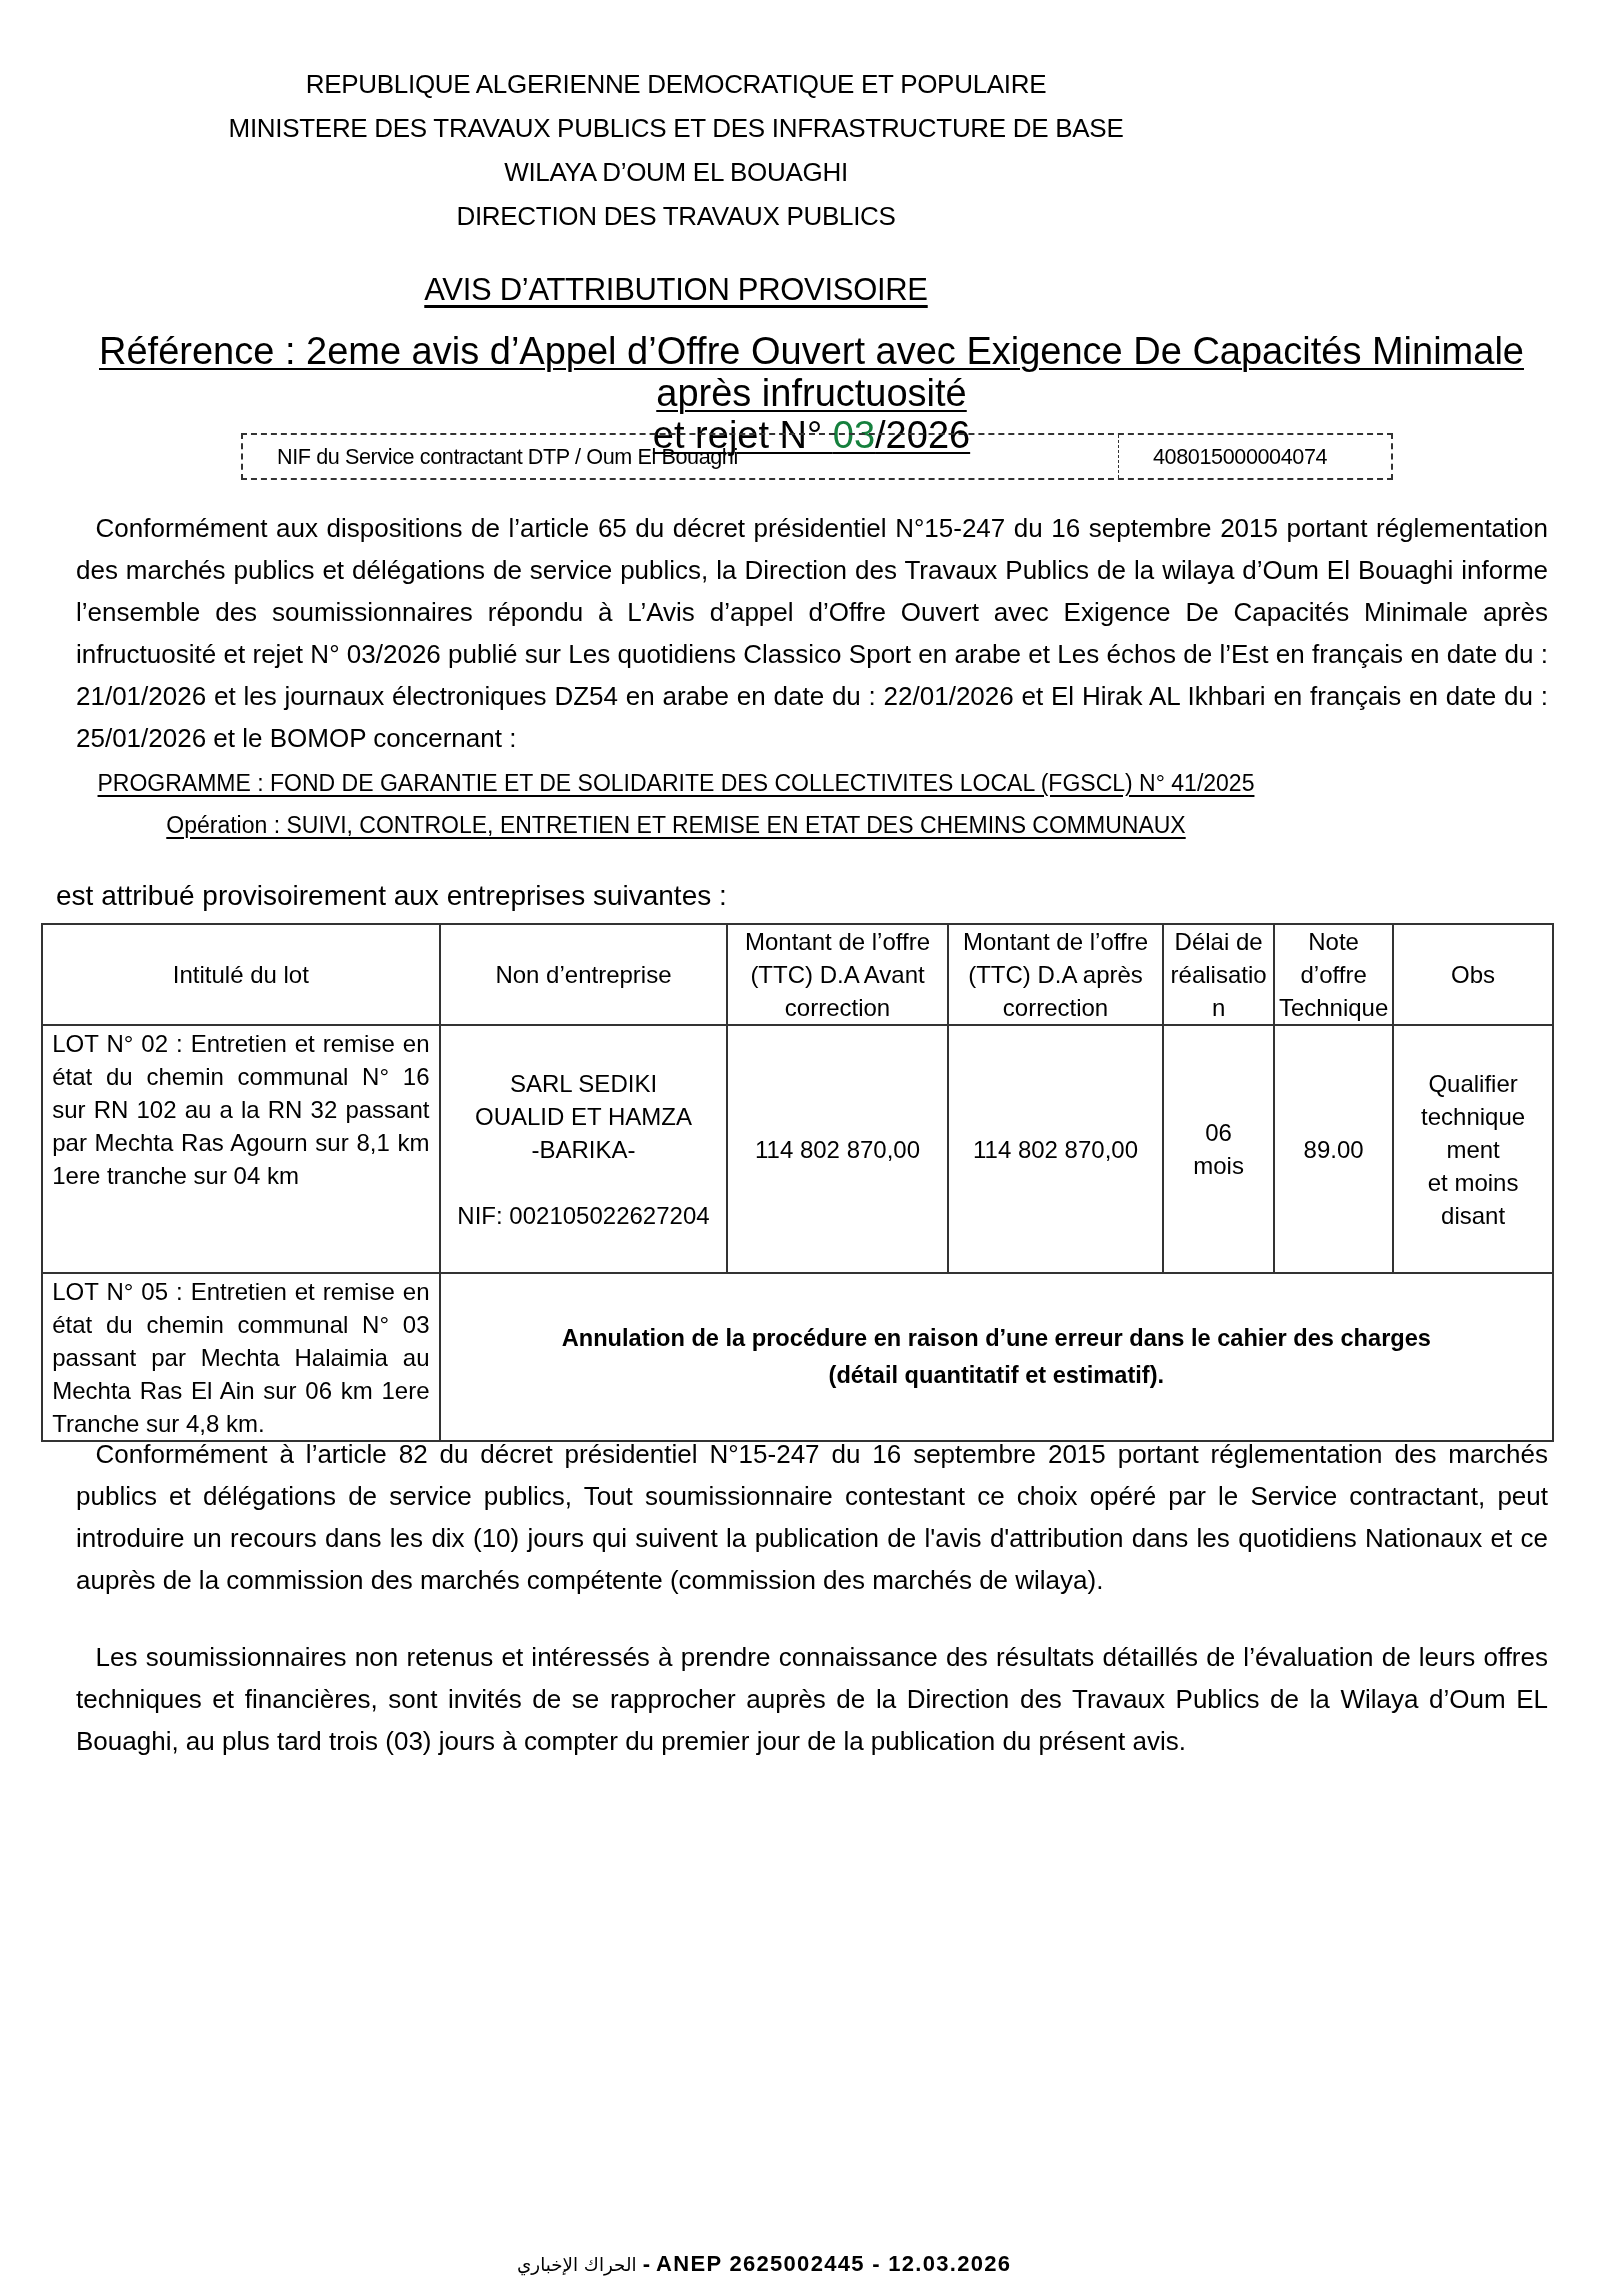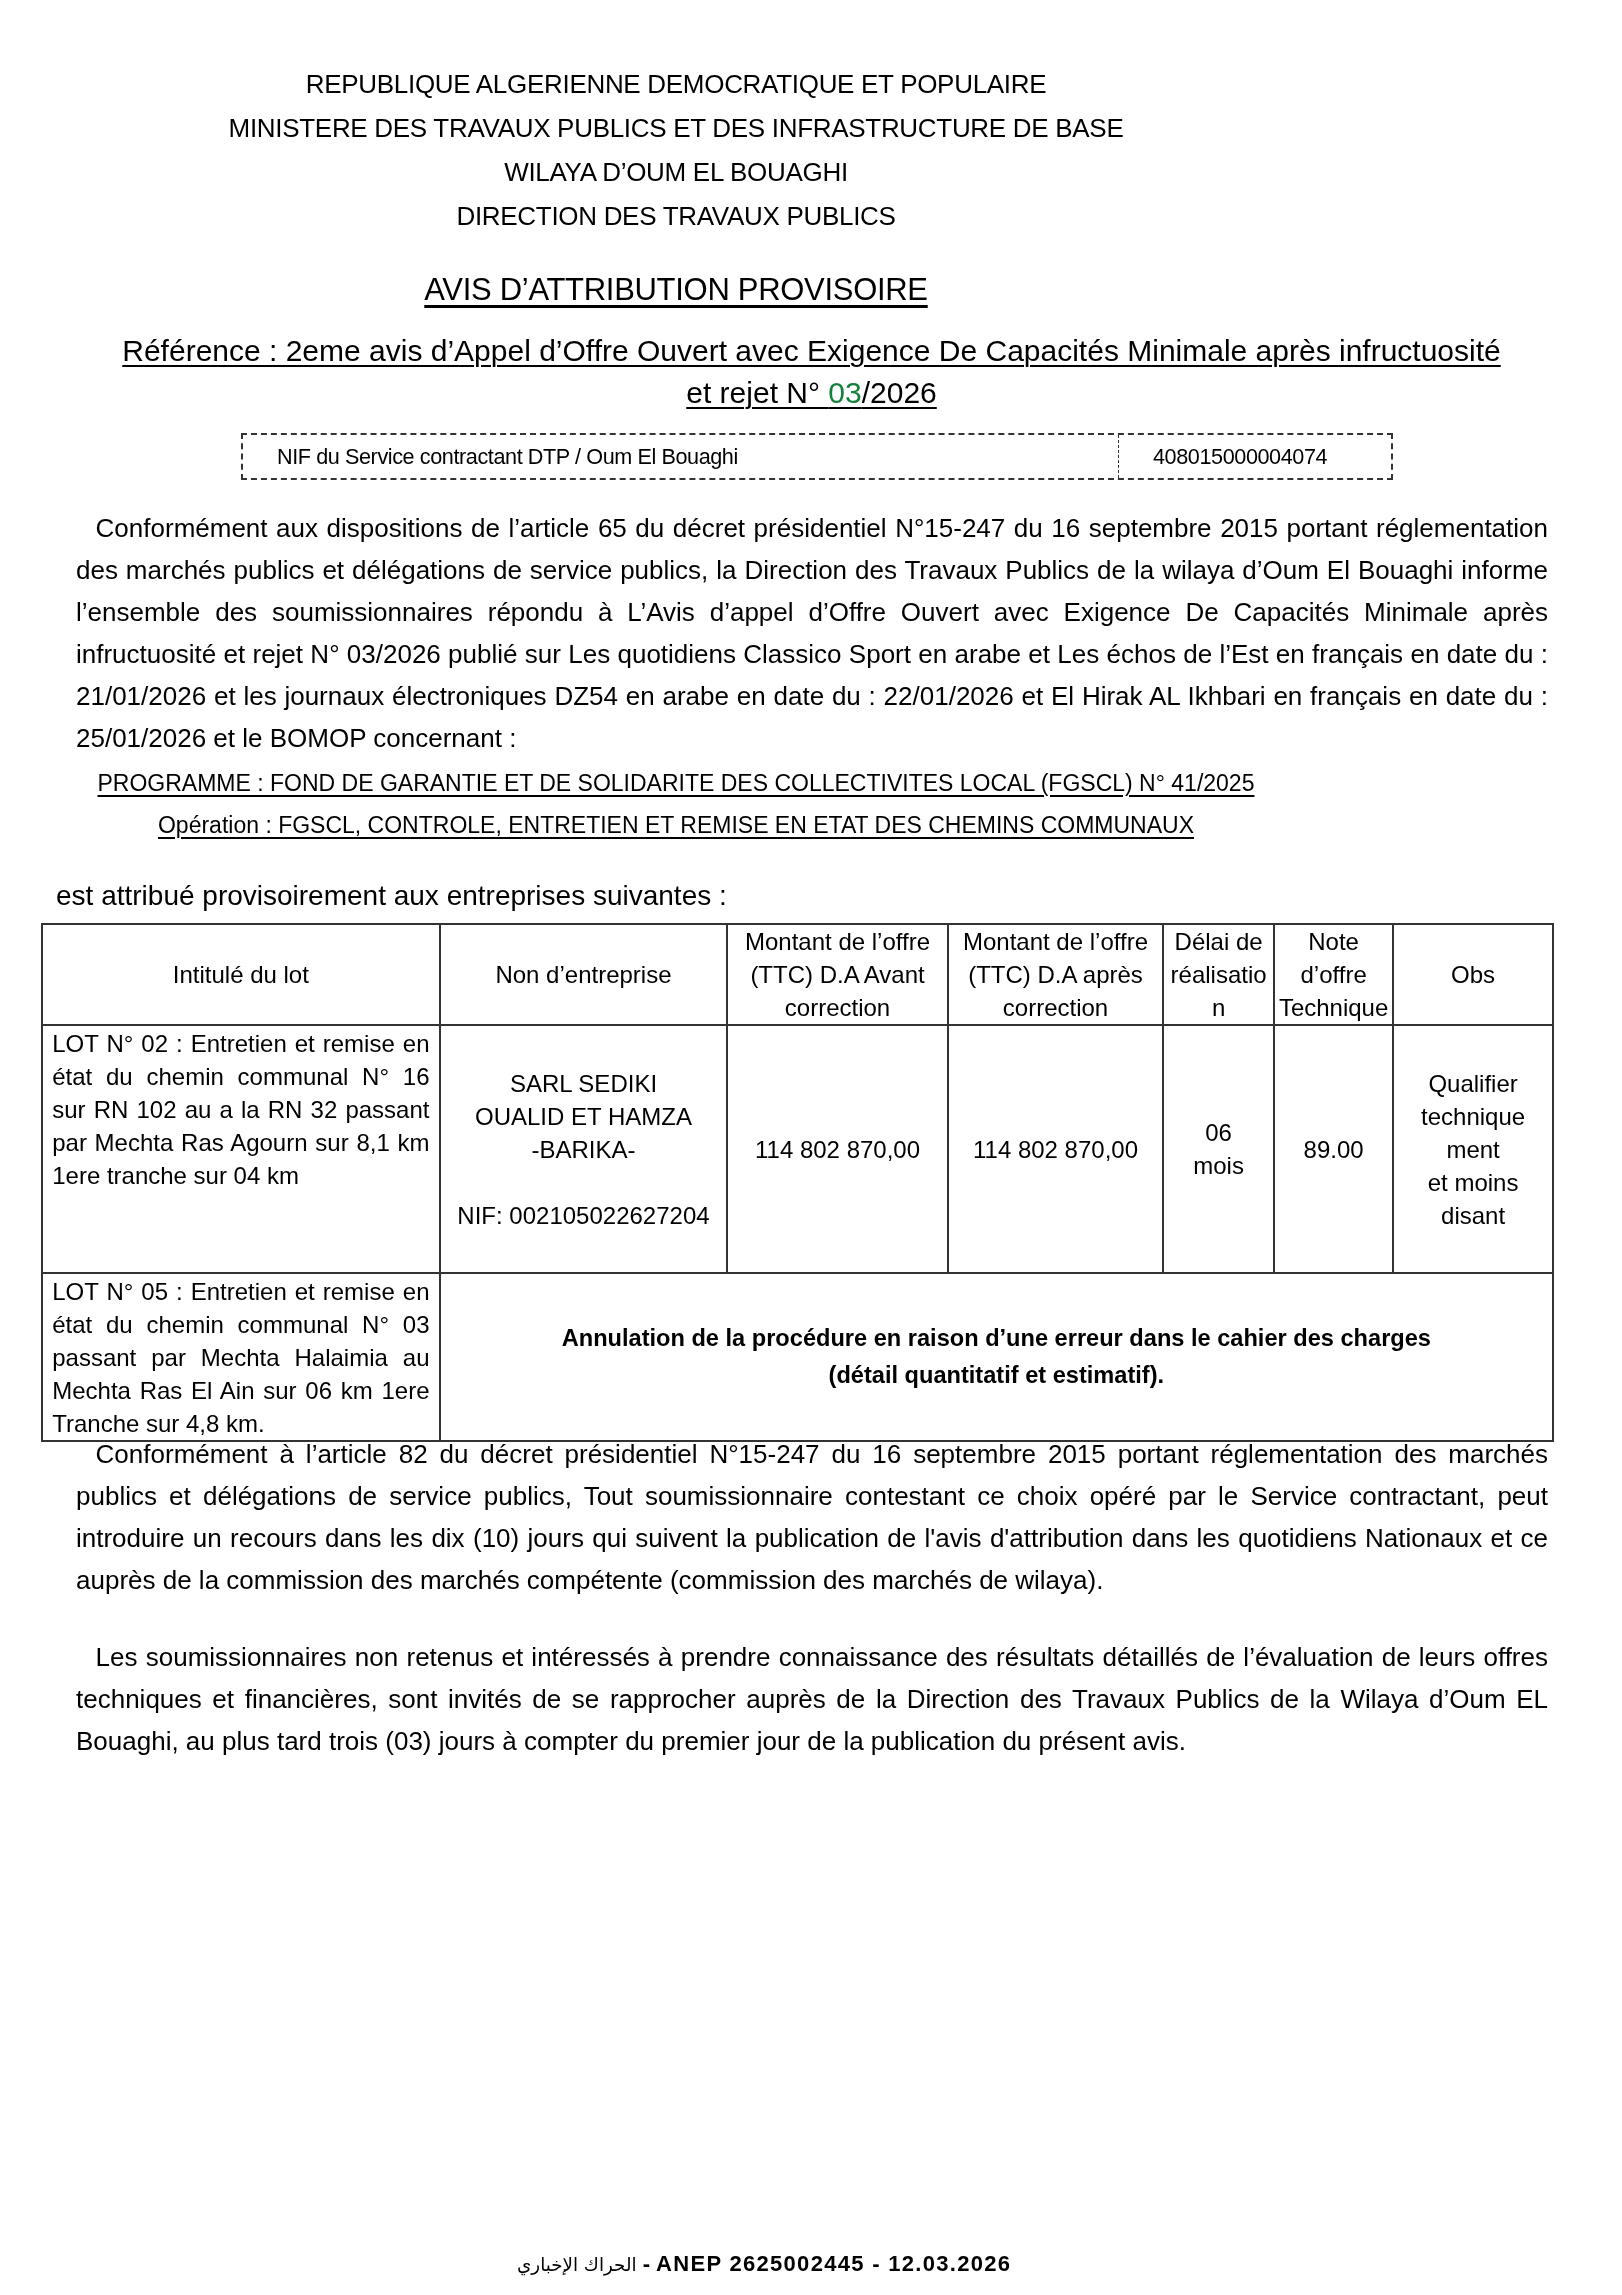--- a/index.html
+++ b/index.html
@@ -3,21 +3,21 @@
 <meta charset="utf-8">
 <style>
   html, body { margin: 0; padding: 0; background: #ffffff; }
   body { width: 1623px; height: 2295px; position: relative; overflow: hidden;
          font-family: "Liberation Sans Narrow", "Liberation Sans", sans-serif; color: #000; }
   .abs { position: absolute; }
   .center { text-align: center; left: 0; width: 1352px; }
   .hdr { font-size: 26px; line-height: 44px; letter-spacing: -0.3px; }
   .hdr-block { top: 62px; }
   .title { top: 272px; font-size: 31px; text-decoration: underline; text-decoration-thickness: 2.6px; text-underline-offset: 5.2px; letter-spacing: -0.3px; }
-  .ref { top: 330px; left: 59px; width: 1505px; text-align: center; font-size: 30px; line-height: 42px; text-decoration: underline; text-decoration-thickness: 2px; text-underline-offset: 3.9px; }
+  .ref { top: 330px; left: 59px; width: 1505px; text-align: center; font-size: 38px; line-height: 42px; text-decoration: underline; text-decoration-thickness: 2px; text-underline-offset: 3.9px; }
   .ref .red { color: #e02020; }
   .nif-box { top: 433px; left: 241px; width: 1152px; height: 47px; border: 2px dashed #333; box-sizing: border-box; display: flex; font-size: 21.6px; }
   .nif-box .c1 { width: 841px; border-right: 1.3px dashed #333; padding-left: 34px; display: flex; align-items: center; letter-spacing: -0.4px; }
   .nif-box .c2 { padding-left: 34px; display: flex; align-items: center; letter-spacing: -0.4px; }
   .para { left: 76px; width: 1472px; font-size: 26px; line-height: 42px; text-align: justify; }
   .para .indent { display: inline-block; width: 19.6px; }
   .p1 { top: 507px; }
   .prog { top: 762px; font-size: 23px; line-height: 42px; }
   .prog span { text-decoration: underline; text-decoration-thickness: 2px; text-underline-offset: 3.9px; }
   .intro { top: 880px; left: 56px; font-size: 28px; }
@@ -52,21 +52,21 @@
 
 <div class="abs nif-box">
   <div class="c1">NIF du Service contractant DTP / Oum El Bouaghi</div>
   <div class="c2">408015000004074</div>
 </div>
 
 <div class="abs para p1"><span class="indent"></span><span>Conformément aux dispositions de l’article 65 du décret présidentiel N°15-247 du 16 septembre 2015 portant réglementation des marchés publics et délégations de service publics, la Direction des Travaux Publics de la wilaya d’Oum El Bouaghi informe l’ensemble des soumissionnaires répondu à L’Avis d’appel d’Offre Ouvert avec Exigence De Capacités Minimale après infructuosité et rejet N° 03/2026 publié sur Les quotidiens Classico Sport en arabe et Les échos de l’Est en français en date du : 21/01/2026 et les journaux électroniques DZ54 en arabe en date du : 22/01/2026 et El Hirak AL Ikhbari en français en date du : 25/01/2026 et le BOMOP concernant :</span></div>
 
 <div class="abs center prog">
   <div><span>PROGRAMME : FOND DE GARANTIE ET DE SOLIDARITE DES COLLECTIVITES LOCAL (FGSCL) N° 41/2025</span></div>
-  <div><span>Opération : FGSCL, CONTROLE, ENTRETIEN ET REMISE EN ETAT DES CHEMINS COMMUNAUX</span></div>
+  <div><span>Opération : SUIVI, CONTROLE, ENTRETIEN ET REMISE EN ETAT DES CHEMINS COMMUNAUX</span></div>
 </div>
 
 <div class="abs intro">est attribué provisoirement aux entreprises suivantes :</div>
 
 <table class="award">
   <colgroup>
     <col style="width:399px">
     <col style="width:288px">
     <col style="width:221px">
     <col style="width:216px">

